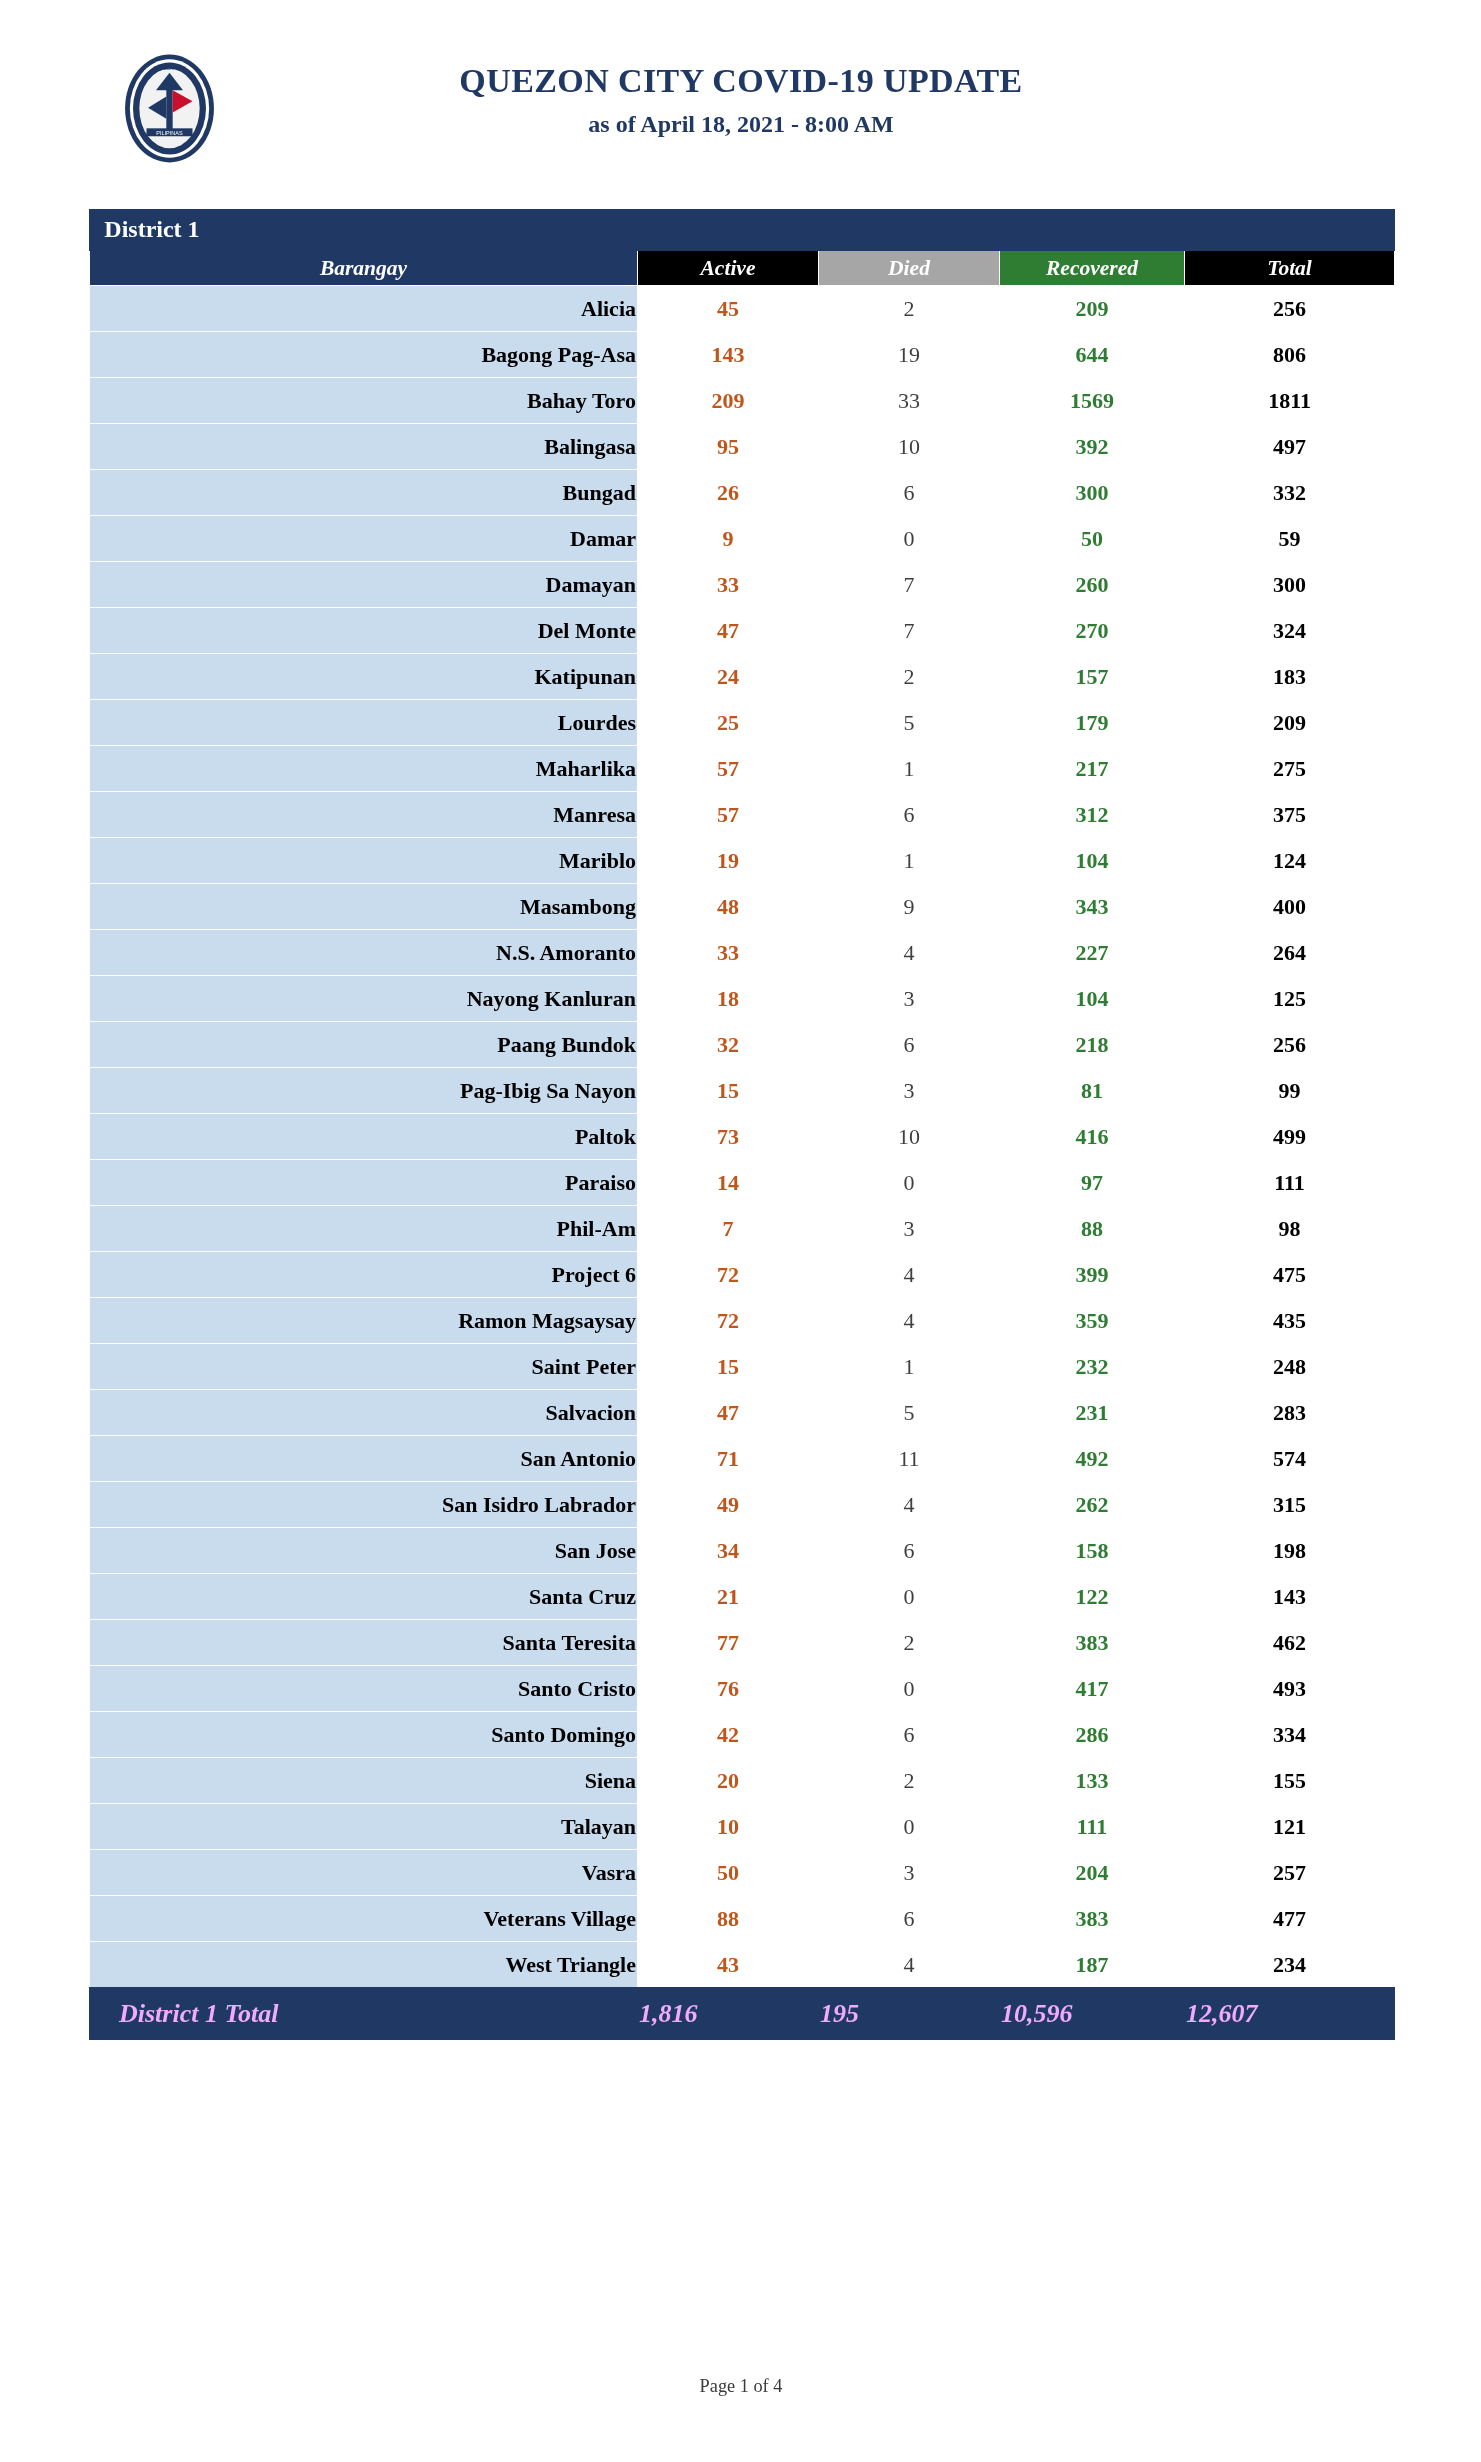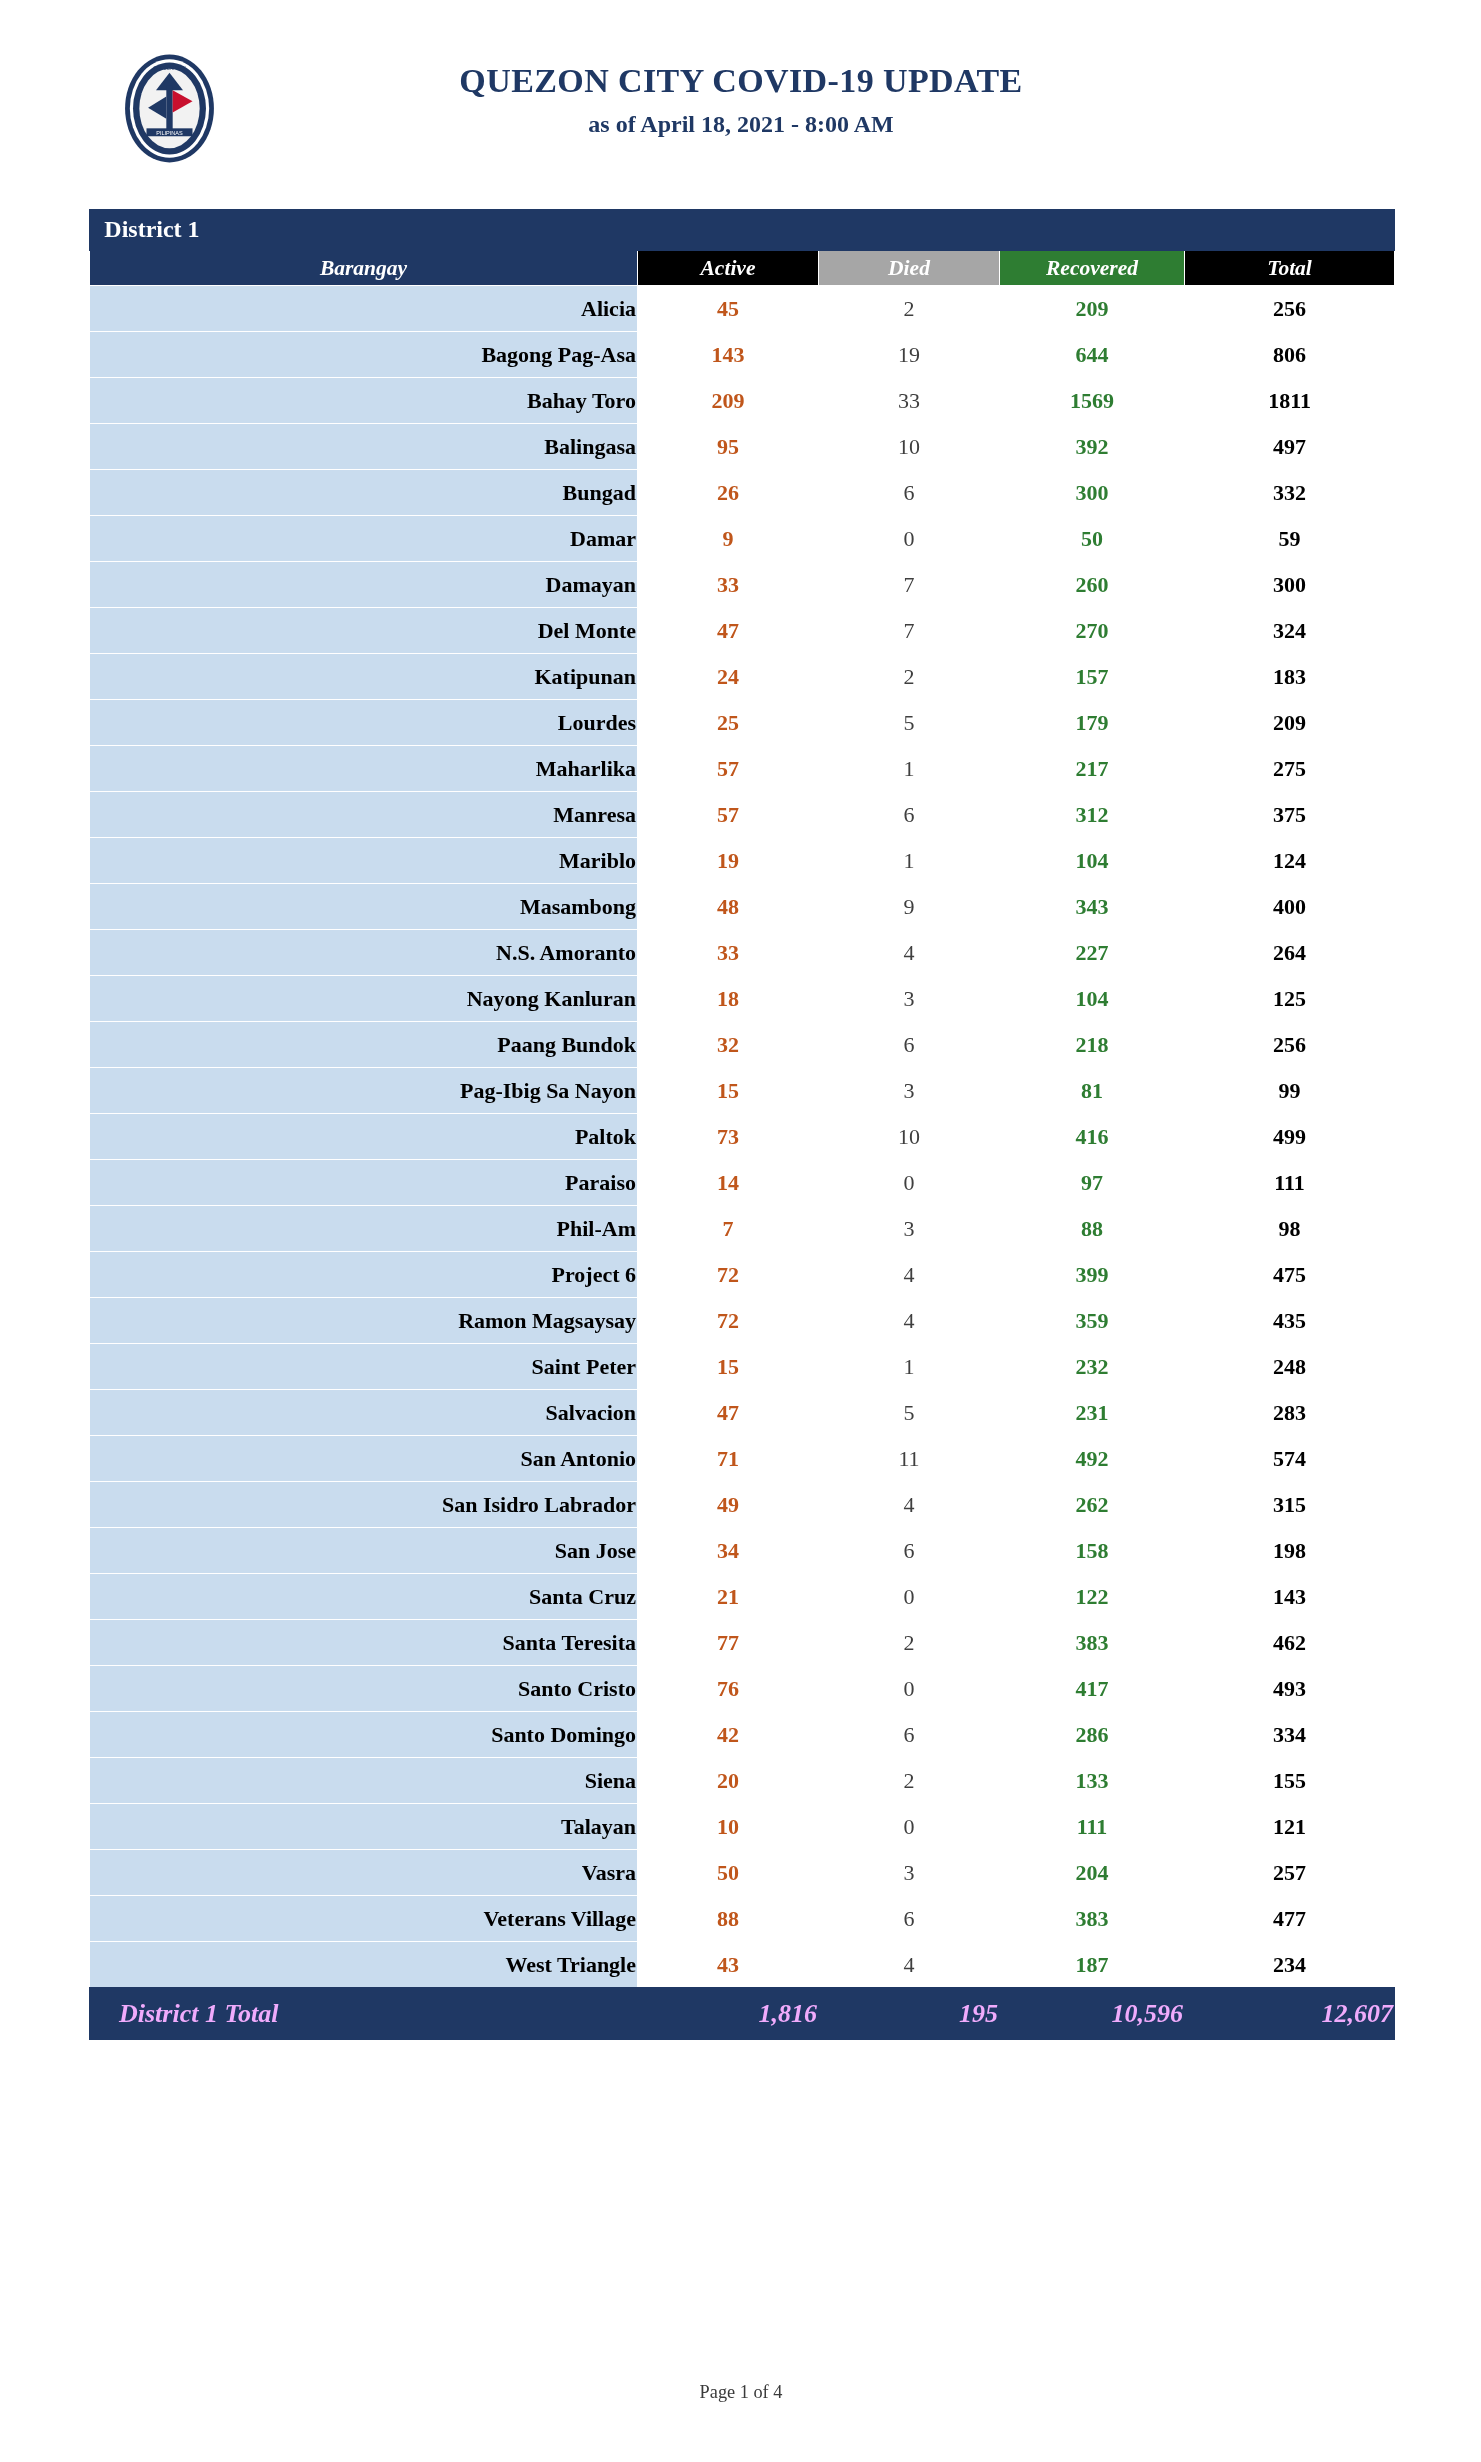--- a/index.html
+++ b/index.html
@@ -133,34 +133,33 @@
     font-weight: bold;
     font-style: italic;
     height: 49px;
     border: 1.6px solid #1f3864;
     font-family: "Liberation Serif", serif;
   }
   tfoot.totalrow td.tname {
     text-align: left;
     padding-left: 29px;
   }
-  tfoot.totalrow td.tnum { text-align: right; }
+  tfoot.totalrow td.tnum { text-align: left; }
   tfoot.totalrow td.sep { border-left: 1.6px solid #ffffff; }
 
   
   .page-footer {
     position: absolute;
     left: 0;
     right: 0;
     top: 2376px;
     text-align: center;
     font-size: 18.3px;
     color: #3a3a3a;
     font-family: "Liberation Serif", serif;
-    margin-top: 6px;
   }
 </style>
 </head>
 <body>
 
 <div class="header">
 
   <div class="seal">
     <svg viewBox="0 0 150 150" width="119" height="119" aria-hidden="true">
       <ellipse cx="75" cy="75" rx="56" ry="68" fill="#1f3864"></ellipse>

